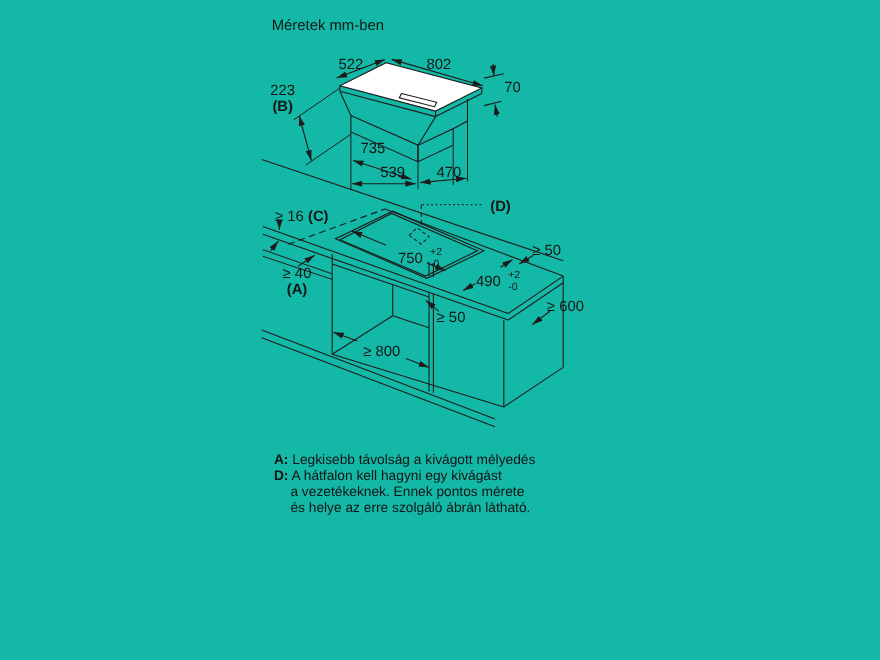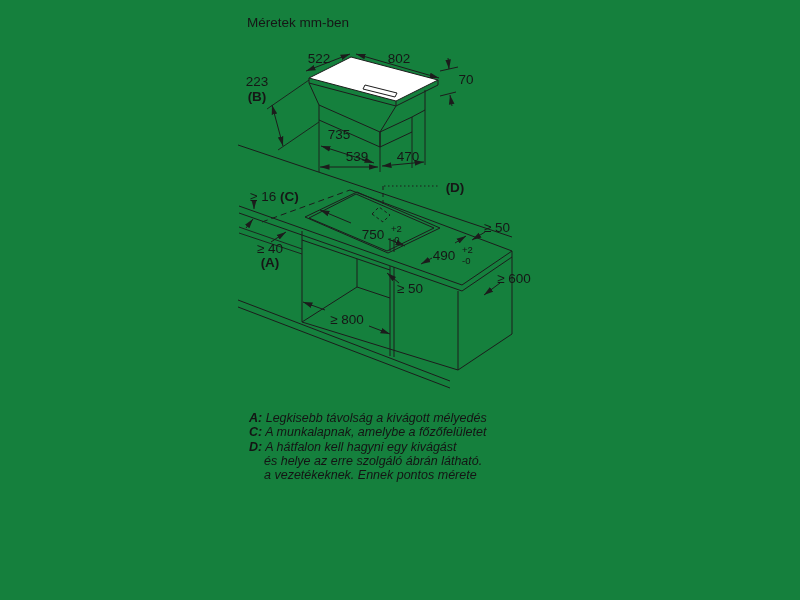--- a/index.html
+++ b/index.html
@@ -1,23 +1,23 @@
 <!DOCTYPE html>
 <html><head>
 <meta charset="utf-8">
 <style>
   html,body{margin:0;padding:0;background:#ffffff;}
-  .stage{position:relative;width:800px;height:600px;background:#15803d;overflow:hidden;
+  .stage{position:relative;width:800px;height:600px;background:#14b8a6;overflow:hidden;
          font-family:"Liberation Sans", sans-serif;color:#1a1a1a;}
   .title{position:absolute;left:247px;top:15px;font-size:13.5px;color:#161616;}
   svg text{font-family:"Liberation Sans", sans-serif;font-size:13.5px;fill:#161616;}
   svg text.tol{font-size:9.5px;}
   svg text.key{font-weight:bold;}
   .legend{position:absolute;left:249px;top:411px;width:310px;font-size:12.5px;
-          line-height:14.35px;color:#141414;font-style:italic;}
+          line-height:14.35px;color:#141414;}
   .legend .ln{white-space:nowrap;}
   .legend .k{font-weight:bold;}
   .legend .cont{padding-left:15px;}
 </style>
 </head>
 <body>
 
 <div class="stage">
 
   <div class="title">Méretek mm-ben</div>
@@ -173,22 +173,21 @@
     <text x="347" y="324" text-anchor="middle">≥ 800</text>
     <text class="key" x="455" y="192" text-anchor="middle">(D)</text>
   </svg>
 
   
   <div class="legend">
     <div>
       <div class="ln"><span class="k">A:</span> <span>Legkisebb távolság a kivágott mélyedés</span></div>
     </div>
     <div>
-      <div class="ln"><span class="k">C:</span> <span>A munkalapnak, amelybe a főzőfelületet</span></div>
     </div>
     <div>
       <div class="ln"><span class="k">D:</span> <span>A hátfalon kell hagyni egy kivágást</span></div>
+      <div class="ln cont">a vezetékeknek. Ennek pontos mérete</div>
       <div class="ln cont">és helye az erre szolgáló ábrán látható.</div>
-      <div class="ln cont">a vezetékeknek. Ennek pontos mérete</div>
     </div>
   </div>
 
 </div>
 
 </body></html>

